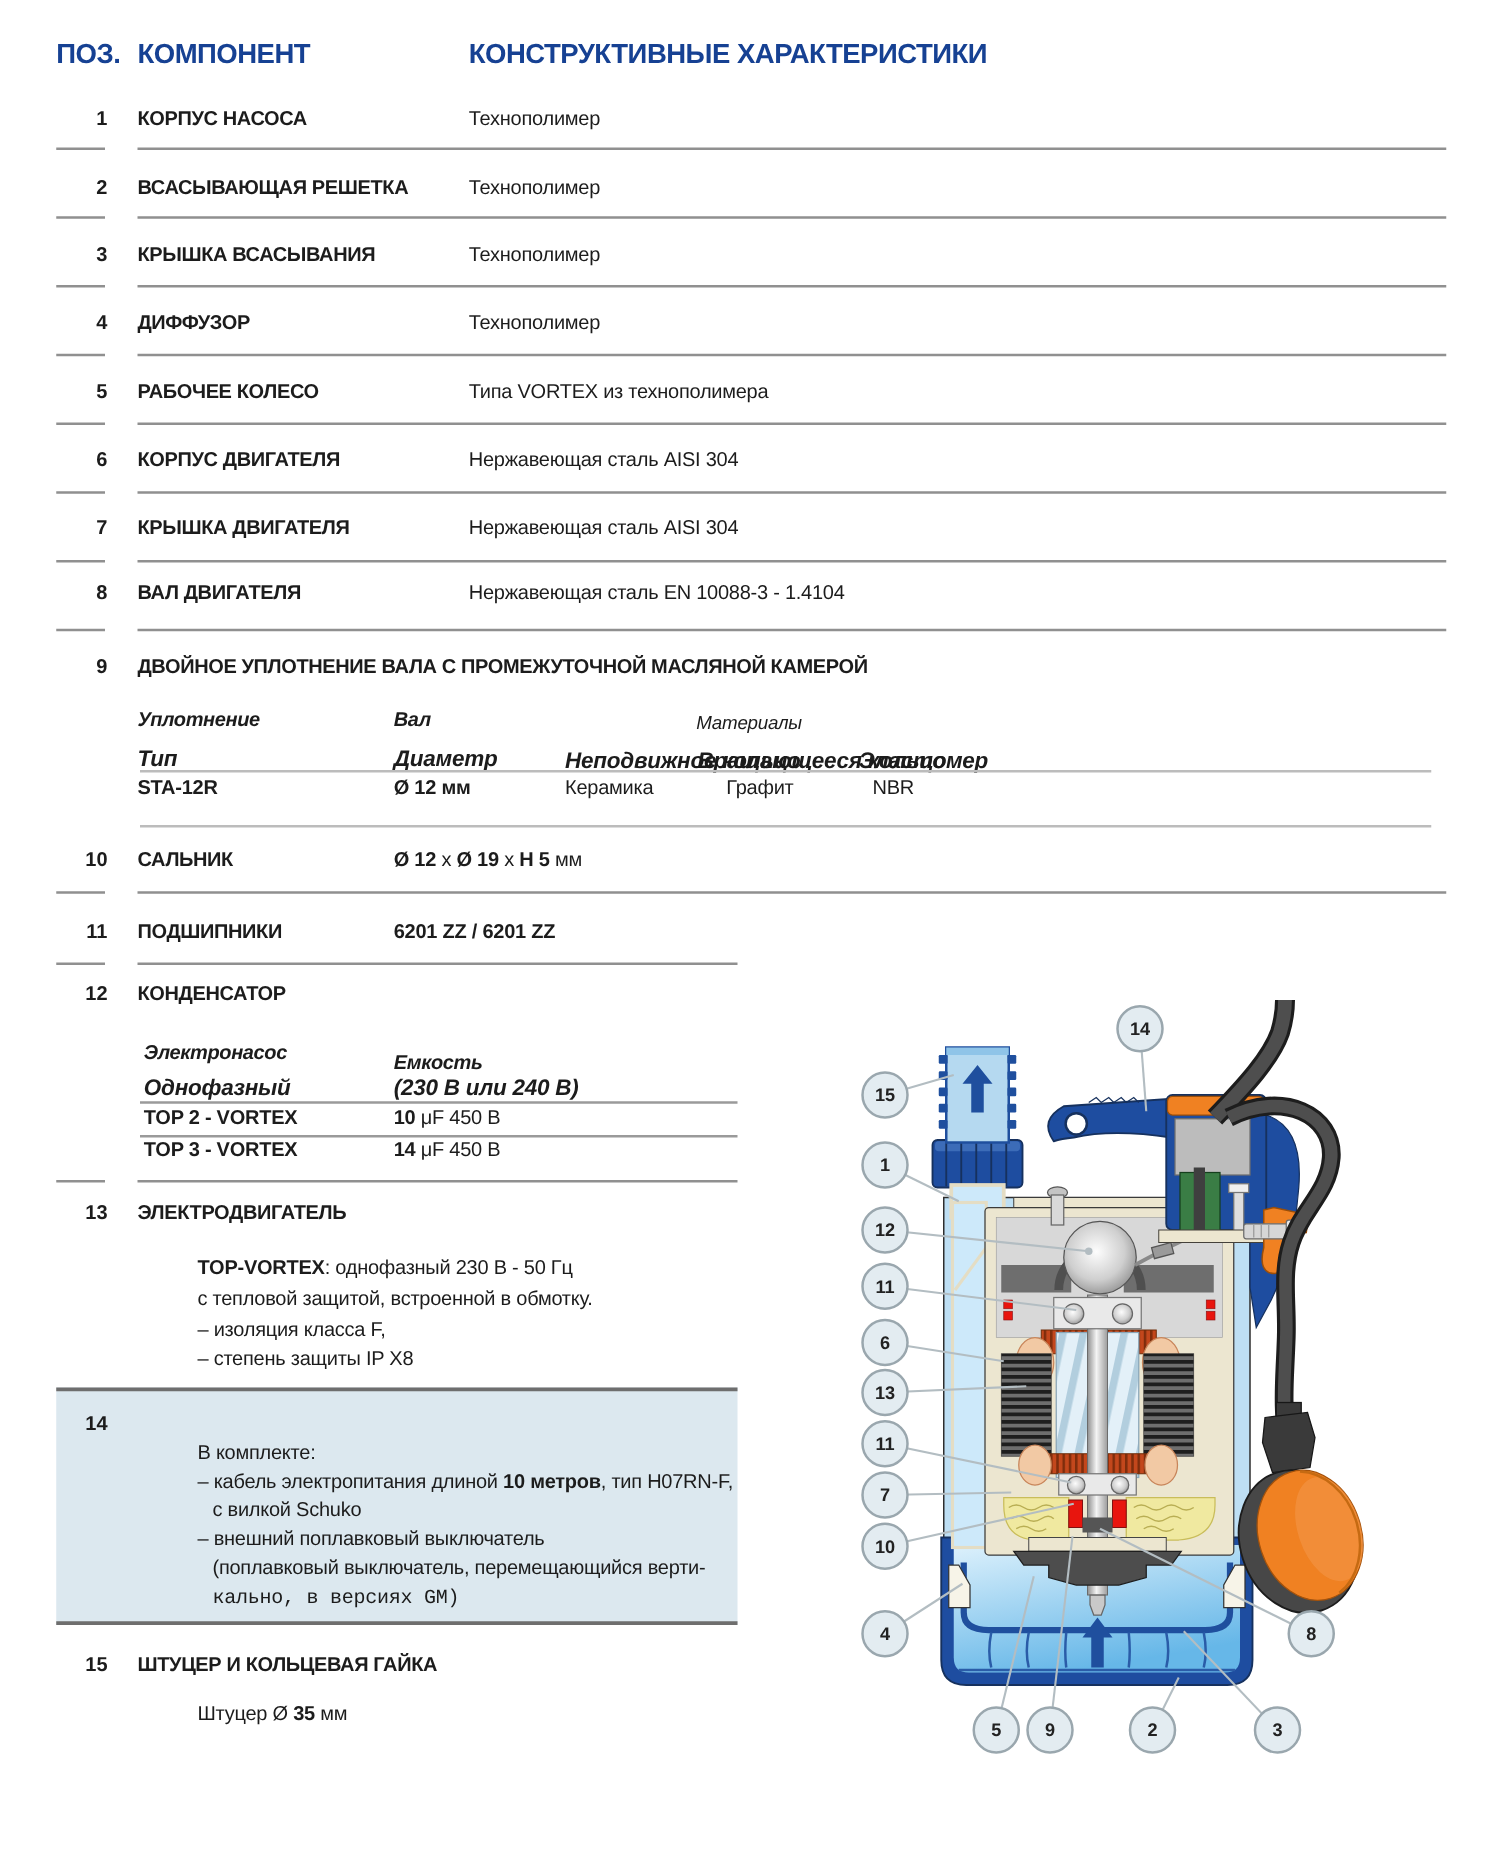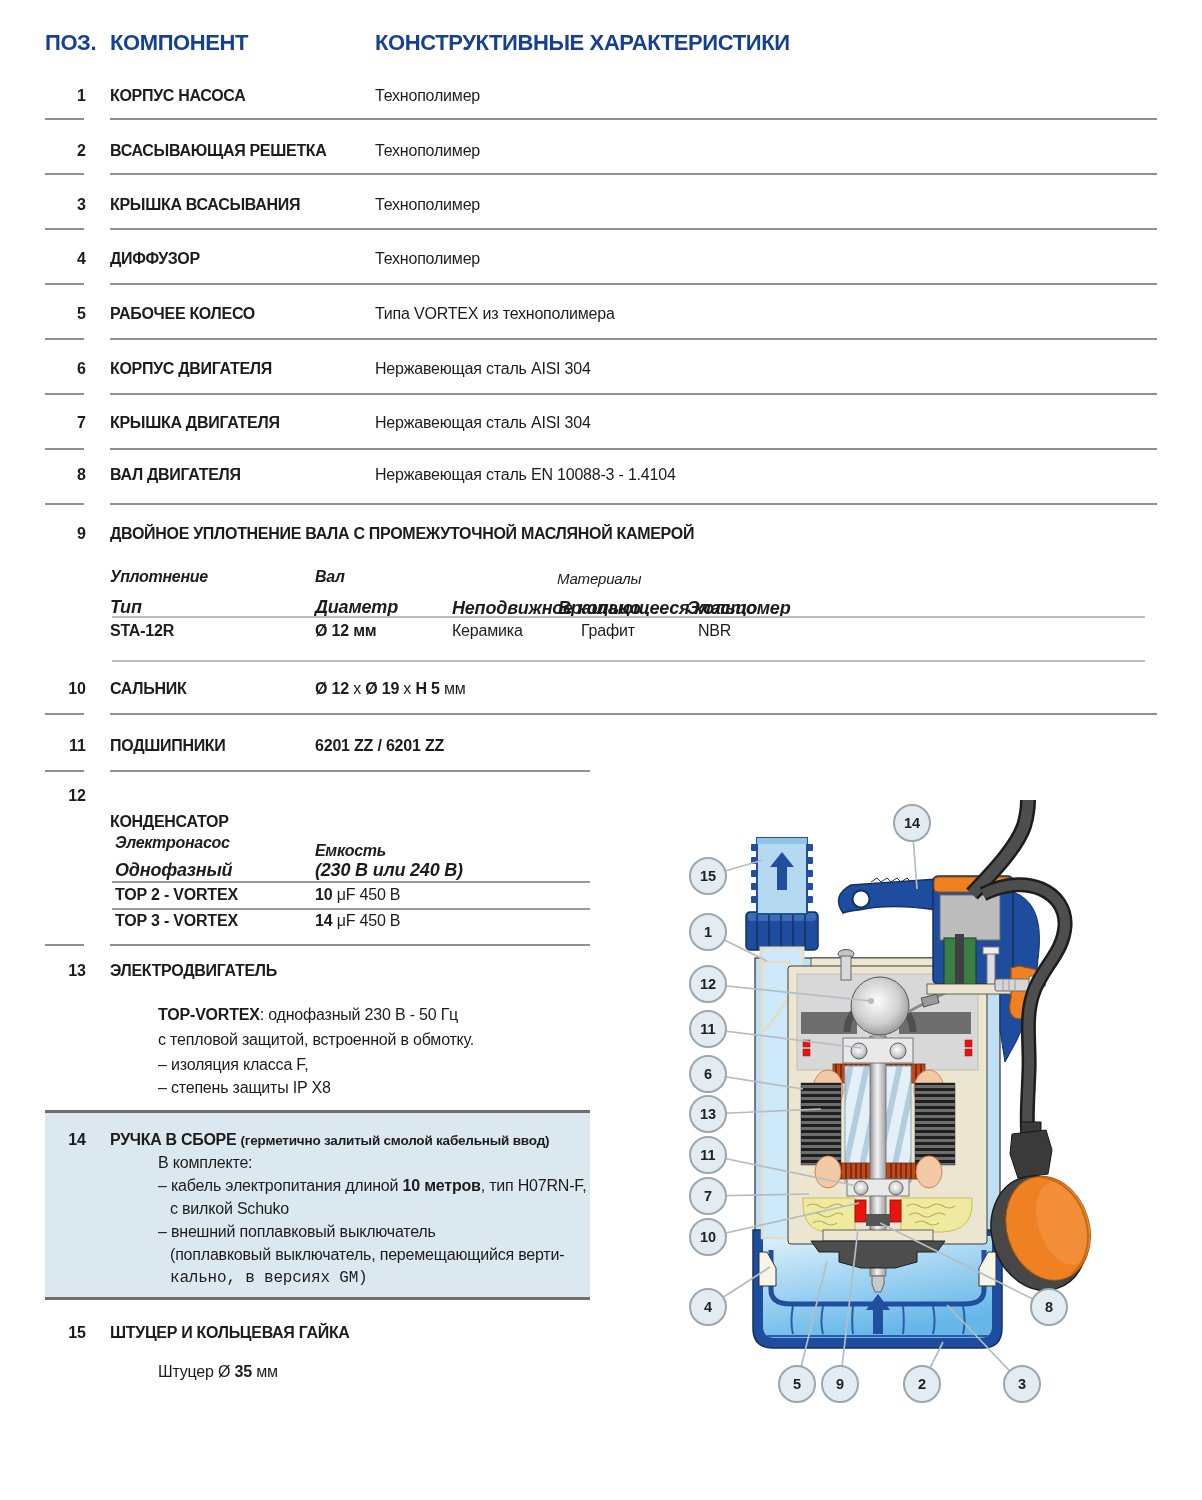--- a/index.html
+++ b/index.html
@@ -119,21 +119,21 @@
   <div class="rl" style="left:45px;top:713px;width:39px;"></div>
   <div class="rl" style="left:110px;top:713px;width:1047px;"></div>
 
   <div class="abs num" style="left:45px;top:737px;">11</div>
   <div class="abs nm" style="left:110px;top:737px;">ПОДШИПНИКИ</div>
   <div class="abs val b" style="left:315px;top:737px;">6201 ZZ / 6201 ZZ</div>
   <div class="rl" style="left:45px;top:770px;width:39px;"></div>
   <div class="rl" style="left:110px;top:770px;width:480px;"></div>
 
   <div class="abs num" style="left:45px;top:787px;">12</div>
-  <div class="abs nm" style="left:110px;top:787px;margin-top:26px;">КОНДЕНСАТОР</div>
+  <div class="abs nm" style="left:110px;top:787px;">КОНДЕНСАТОР</div>
   <div class="abs ithdr" style="left:115px;top:834px;">Электронасос</div>
   <div class="abs ithdr" style="left:315px;top:842px;">Емкость</div>
   <div class="abs itsm" style="left:115px;top:860px;">Однофазный</div>
   <div class="abs itsm" style="left:315px;top:860px;">(230 В или 240 В)</div>
   <div class="rl2" style="left:112px;top:881px;width:478px;background:#9a9a9a;"></div>
   <div class="abs val b" style="left:115px;top:886px;">TOP 2 - VORTEX</div>
   <div class="abs val" style="left:315px;top:886px;"><span class="b">10</span><span> μF 450 В</span></div>
   <div class="rl2" style="left:112px;top:908px;width:478px;background:#9a9a9a;"></div>
   <div class="abs val b" style="left:115px;top:912px;">TOP 3 - VORTEX</div>
   <div class="abs val" style="left:315px;top:912px;"><span class="b">14</span><span> μF 450 В</span></div>
@@ -142,21 +142,20 @@
 
   <div class="abs num" style="left:45px;top:962px;">13</div>
   <div class="abs nm" style="left:110px;top:962px;">ЭЛЕКТРОДВИГАТЕЛЬ</div>
   <div class="abs txt" style="left:110px;top:1006px;"><span class="b">TOP-VORTEX</span><span>: однофазный 230 В - 50 Гц</span></div>
   <div class="abs txt" style="left:110px;top:1031px;">с тепловой защитой, встроенной в обмотку.</div>
   <div class="abs txt" style="left:110px;top:1056px;">–  изоляция класса F,</div>
   <div class="abs txt" style="left:110px;top:1079px;">–  степень защиты IP X8</div>
 
   <div class="box14"></div>
   <div class="abs num" style="left:45px;top:1131px;">14</div>
-  <div class="abs" style="left:110px;top:1131px;"><span class="nm">РУЧКА В СБОРЕ </span><span class="note">(герметично залитый смолой кабельный ввод)</span></div>
   <div class="abs txt" style="left:110px;top:1154px;">В комплекте:</div>
   <div class="abs txt" style="left:110px;top:1177px;"><span>– кабель электропитания длиной </span><span class="b">10 метров</span><span>, тип H07RN-F,</span></div>
   <div class="abs txt" style="left:122px;top:1200px;">с вилкой Schuko</div>
   <div class="abs txt" style="left:110px;top:1223px;">– внешний поплавковый выключатель</div>
   <div class="abs txt" style="left:122px;top:1246px;">(поплавковый выключатель, перемещающийся верти-</div>
   <div class="abs txt" style="left:122px;top:1269px;font-family:Liberation Mono, monospace;">кально, в версиях GM)</div>
 
   <div class="abs num" style="left:45px;top:1324px;">15</div>
   <div class="abs nm" style="left:110px;top:1324px;">ШТУЦЕР И КОЛЬЦЕВАЯ ГАЙКА</div>
   <div class="abs txt" style="left:110px;top:1363px;"><span>Штуцер Ø </span><span class="b">35</span><span> мм</span></div>

